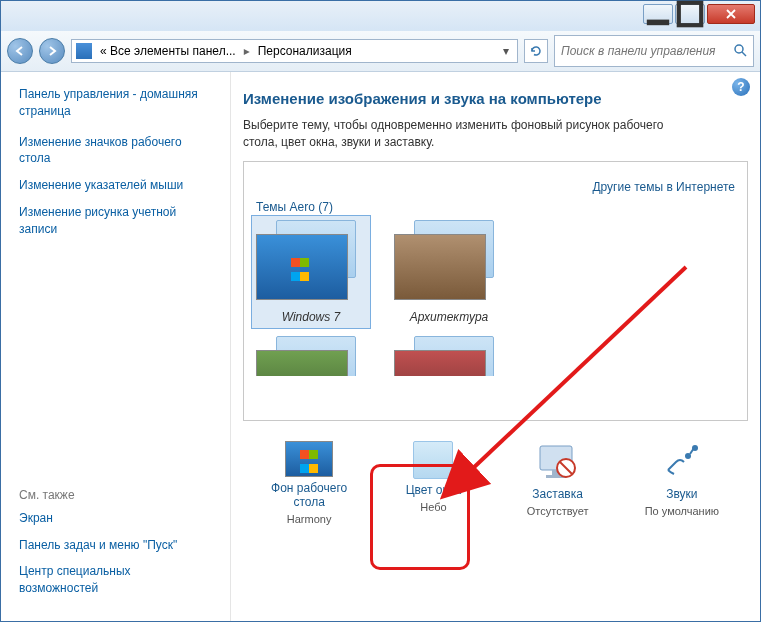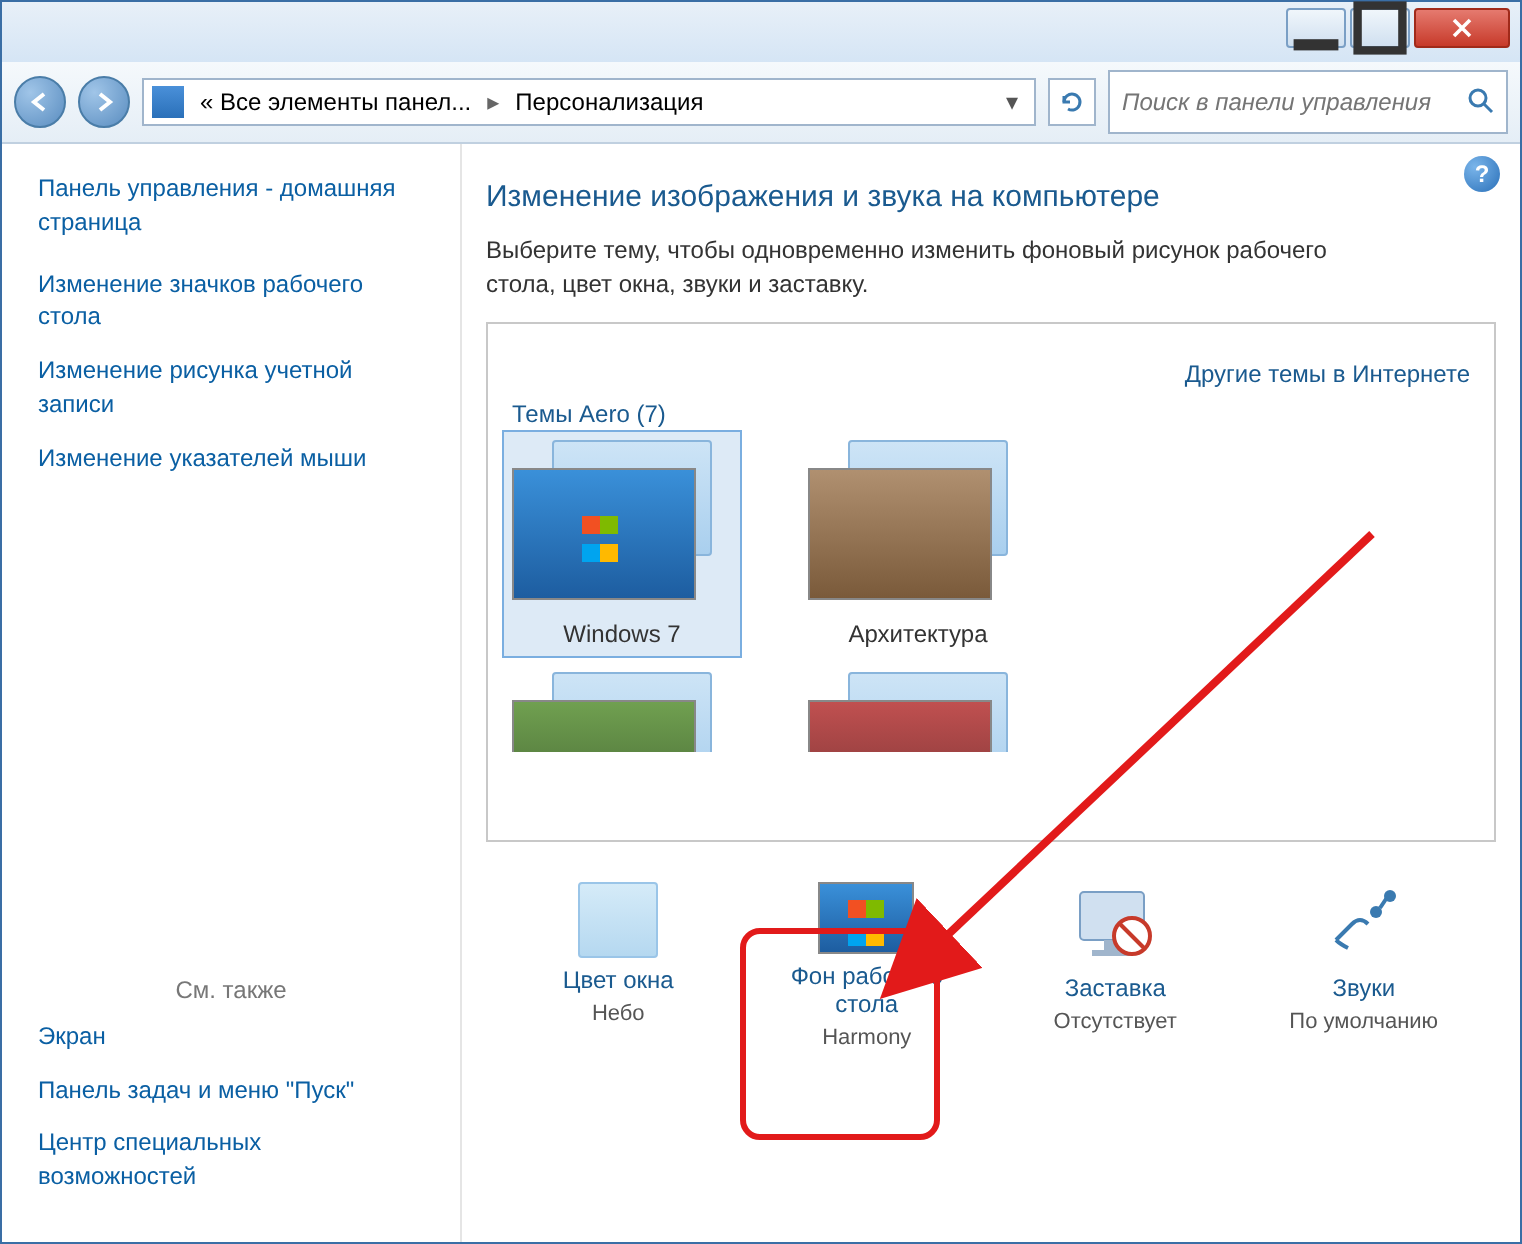--- a/index.html
+++ b/index.html
@@ -23,31 +23,31 @@
 .refreshbtn { width: 24px; height: 24px; border: 1px solid #a0b5cc; background: #fff; display: flex; align-items: center; justify-content: center; color: #3a7ab0; cursor: pointer; }
 .searchbox { width: 200px; height: 24px; border: 1px solid #a0b5cc; background: #fff; display: flex; align-items: center; padding: 15px 6px; }
 .searchbox input { border: none; outline: none; width: 100%; font-size: 12px; font-style: italic; color: #888; }
 .searchbox .sicon { color: #3a7ab0; }
 
 .body { flex: 1; display: flex; background: #fff; overflow: hidden; }
 .sidebar { width: 230px; border-right: 1px solid #e5e5e5; padding: 14px 18px; display: flex; flex-direction: column; }
 .sidebar .home { color: #0a5fa3; font-size: 12px; line-height: 1.4; margin-bottom: 14px; cursor: pointer; }
 .sidebar a { color: #0a5fa3; text-decoration: none; display: block; margin-bottom: 10px; line-height: 1.4; cursor: pointer; }
 .sidebar .spacer { flex: 1; }
-.sidebar .see-also { color: #777; font-size: 12px; margin-bottom: 8px; text-align: center; }
+.sidebar .see-also { color: #777; font-size: 12px; margin-bottom: 8px; }
 
 .main { flex: 1; position: relative; padding: 10px 12px 12px 12px; display: flex; flex-direction: column; }
 .helpicon { position: absolute; top: 6px; right: 10px; width: 18px; height: 18px; border-radius: 50%; background: radial-gradient(circle at 30% 30%, #7ab5ea, #2a70b9); color: #fff; font-size: 12px; font-weight: bold; display: flex; align-items: center; justify-content: center; cursor: pointer; }
-.main h1 { color: #1a5a8f; font-size: 15px; font-weight: normal; margin: 8px 0 10px; }
+.main h1 { color: #1a5a8f; font-size: 15px; font-weight: bold; margin: 8px 0 10px; }
 .main .subtitle { color: #333; font-size: 12px; margin-bottom: 10px; line-height: 1.4; max-width: 440px; }
 
 .themes-box { border: 1px solid #c8c8c8; padding: 8px 12px 0; height: 260px; overflow: hidden; position: relative; }
 .section-hdr { color: #1a5a8f; font-size: 12px; margin-bottom: 6px; display: flex; justify-content: space-between; }
 .section-hdr .onlinelink { color: #1a5a8f; cursor: pointer; }
-.themes-row { display: flex; gap: 38px; margin: 4px 0 12px; flex-wrap: wrap; }
+.themes-row { display: flex; gap: 28px; margin: 4px 0 12px; flex-wrap: wrap; font-style: italic; }
 .theme-item { display: flex; flex-direction: column; align-items: center; gap: 4px; cursor: pointer; }
 .theme-thumb { width: 110px; height: 86px; position: relative; }
 .theme-thumb .thumb-back { position: absolute; top: 0; left: 20px; width: 80px; height: 58px; background: linear-gradient(#cde4f6, #a9cfee); border: 1px solid #89b5dc; border-radius: 2px; }
 .theme-thumb .thumb-img { position: absolute; top: 14px; left: 0; width: 92px; height: 66px; background: linear-gradient(#3a90d9, #1d5da0); border: 1px solid #888; display: flex; align-items: center; justify-content: center; }
 .theme-thumb .winlogo { width: 22px; height: 22px; }
 .theme-thumb.arch .thumb-img { background: linear-gradient(#b09070, #7a5a3a); }
 .theme-label { font-size: 12px; color: #333; }
 .theme-item.selected { background: rgba(120, 170, 220, 0.25); outline: 1px solid #7aaee0; padding: 4px; margin: -4px; }
 .theme-thumb.half { height: 40px; overflow: hidden; }
 
@@ -127,22 +127,22 @@
             <path d="M9 9 L13 13" stroke="#3a7ab0" stroke-width="1.5"></path>
           </svg>
       </span>
     </div>
   </div>
 
   <div class="body">
     <div class="sidebar">
       <div class="home">Панель управления - домашняя страница</div>
       <a>Изменение значков рабочего стола</a>
+      <a>Изменение указателей мыши</a>
       <a>Изменение рисунка учетной записи</a>
-      <a>Изменение указателей мыши</a>
       <div class="spacer"></div>
       <div class="see-also">См. также</div>
       <a>Экран</a>
       <a>Панель задач и меню "Пуск"</a>
       <a>Центр специальных возможностей</a>
     </div>
 
     <div class="main">
       <div class="helpicon">?</div>
       <h1>Изменение изображения и звука на компьютере</h1>
@@ -185,30 +185,30 @@
             <div class="theme-thumb half">
               <div class="thumb-back"></div>
               <div class="thumb-img" style="background:linear-gradient(#c05050,#703030)"></div>
             </div>
           </div>
         </div>
       </div>
 
       <div class="bottom-row">
         <div class="b-item">
+          <div class="b-icon bg">
+            <span class="winlogo" style="margin-top:6px"><span class="wl-r"></span><span class="wl-g"></span><br><span class="wl-b"></span><span class="wl-y"></span></span>
+          </div>
+          <div class="b-label">Фон рабочего стола</div>
+          <div class="b-sub">Harmony</div>
+        </div>
+        <div class="b-item">
           <div class="b-icon wc"></div>
           <div class="b-label">Цвет окна</div>
           <div class="b-sub">Небо</div>
-        </div>
-        <div class="b-item">
-          <div class="b-icon bg">
-            <span class="winlogo" style="margin-top:6px"><span class="wl-r"></span><span class="wl-g"></span><br><span class="wl-b"></span><span class="wl-y"></span></span>
-          </div>
-          <div class="b-label">Фон рабочего стола</div>
-          <div class="b-sub">Harmony</div>
         </div>
         <div class="b-item">
           <div class="b-icon ss">
             <svg viewBox="0 0 44 40">
                 <rect x="4" y="4" width="32" height="24" rx="2" fill="#d0e0f0" stroke="#7a9fc5"></rect>
                 <rect x="16" y="28" width="8" height="5" fill="#a0b5cc"></rect>
                 <rect x="10" y="33" width="20" height="3" fill="#a0b5cc"></rect>
                 <circle cx="30" cy="26" r="9" fill="#fff" stroke="#c73a2a" stroke-width="2"></circle>
                 <path d="M24 20 L36 32" stroke="#c73a2a" stroke-width="2"></path>
               </svg>

